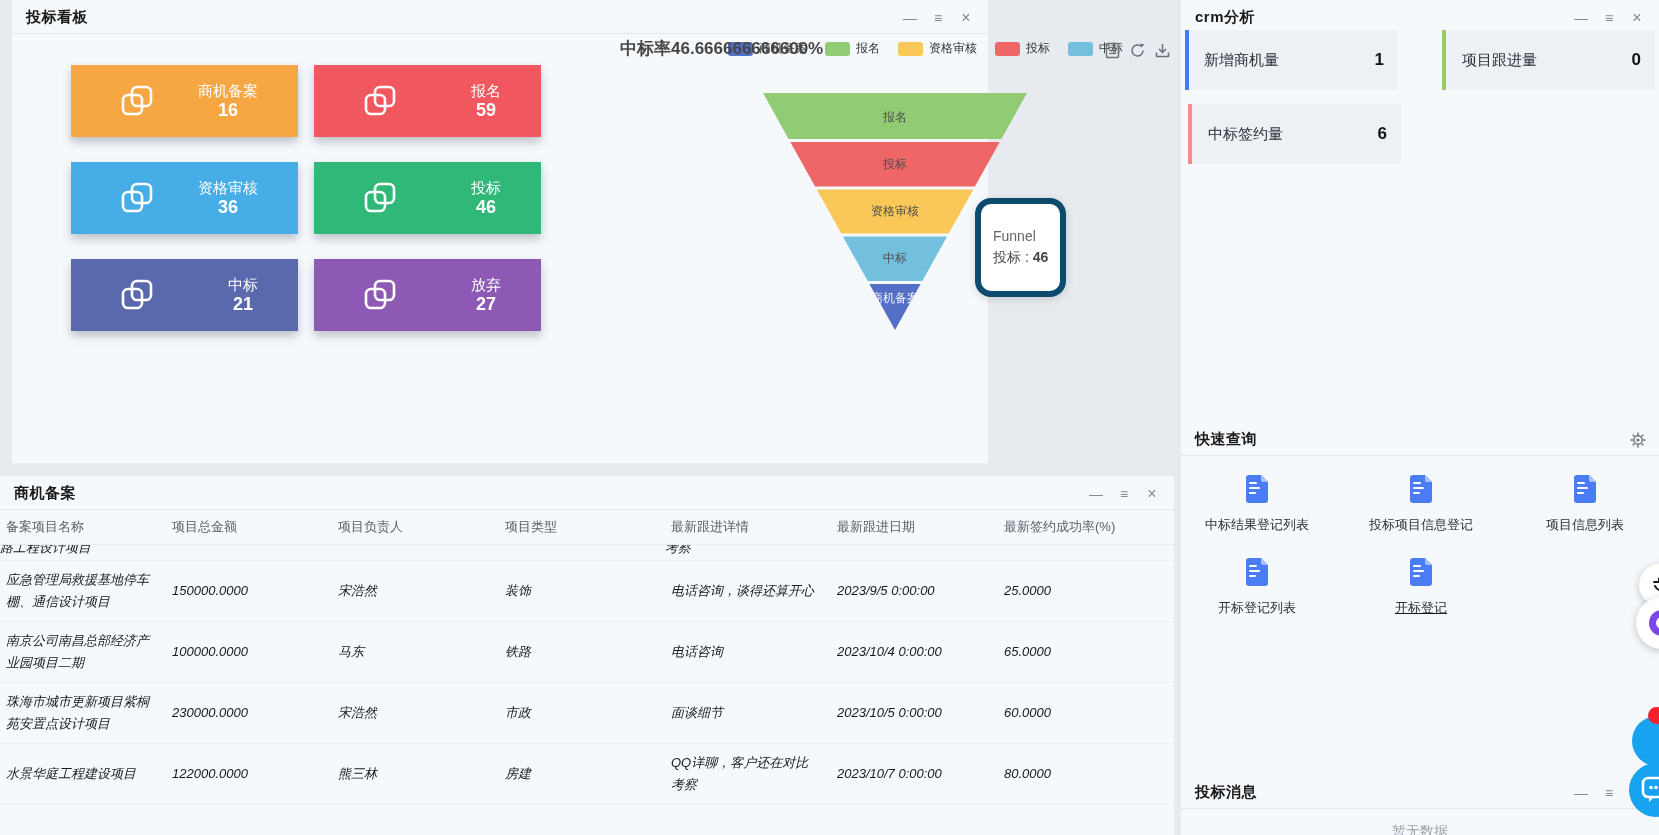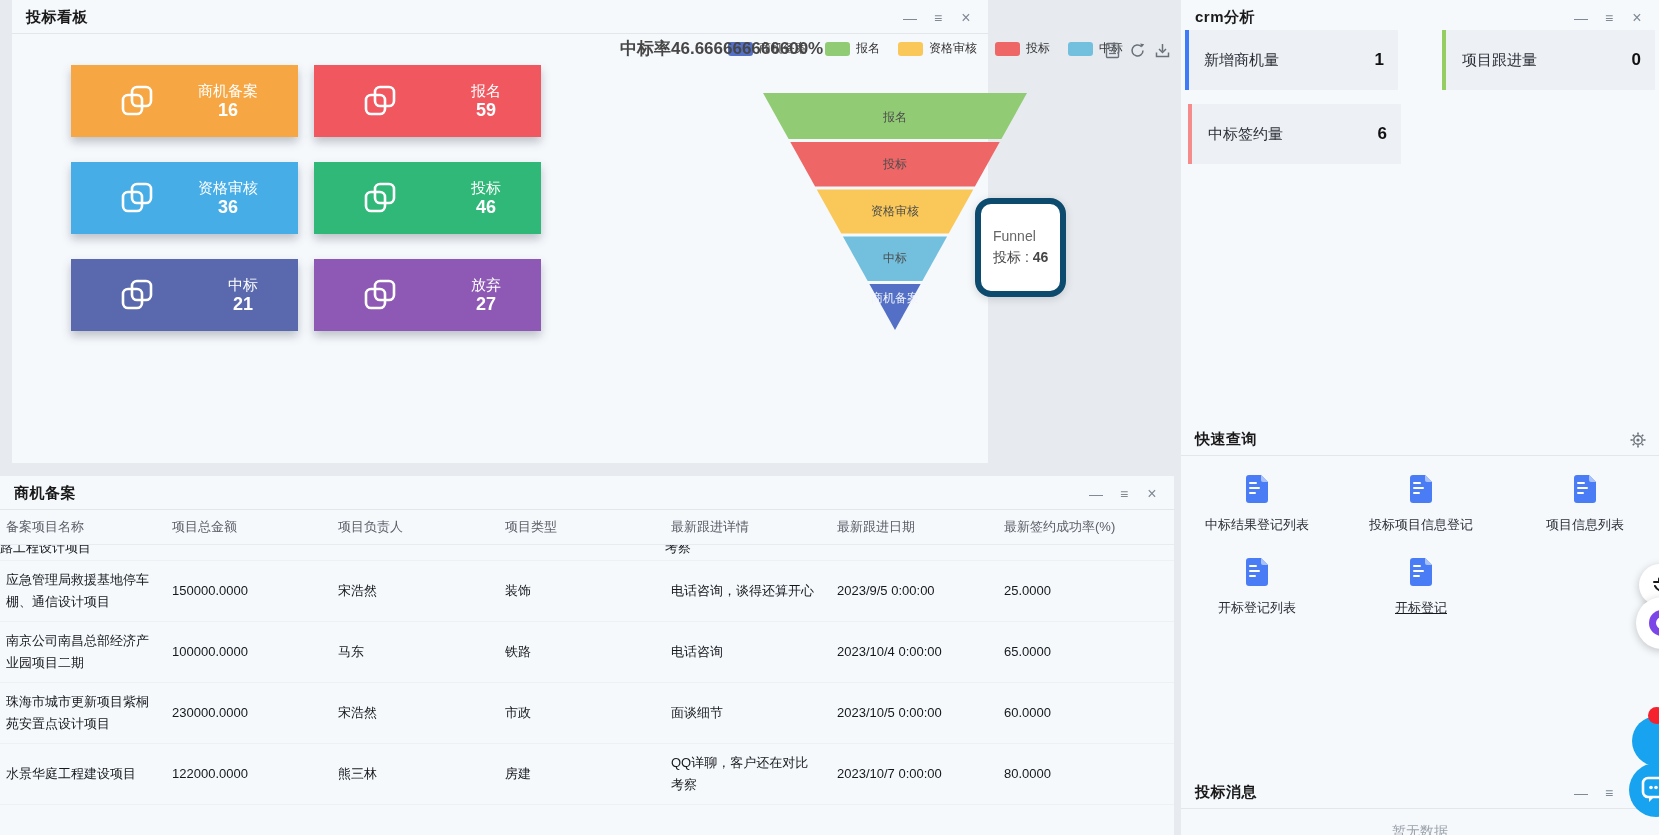--- a/index.html
+++ b/index.html
@@ -70,21 +70,21 @@
     padding-left:6px;
   }
   .thead { border-bottom:1px solid #e8ebf0; }
   .thead .th {
     font-size:13px; color:#5a5e66; padding:8px 18px 8px 0;
     white-space:nowrap; overflow:hidden;
   }
   .tbody { position:relative; overflow:hidden; height:292px; }
   .trow { border-bottom:1px solid #edf0f4; cursor:pointer; }
   .trow .td { font-size:13px; color:#16181d; padding:8px 18px 8px 0; line-height:22px; min-height:54px;
-    display:flex; flex-direction:column; justify-content:center; }
+    display:flex; flex-direction:column; justify-content:center;font-style:italic; }
   .trow.clipped { height:16px; overflow:hidden; border-bottom:1px solid #edf0f4; }
   .trow.clipped .inner { transform:translateY(-24px); }
 
   
   #panel-crm  { left:1181px; top:0;     width:478px; height:460px; }
   #panel-quick{ left:1181px; top:386px; width:478px; height:378px;margin-top:36px; }
   #panel-msg  { left:1181px; top:775px; width:478px; height:60px; }
 
   .crm-card {
     position:absolute; height:60px; width:213px;

